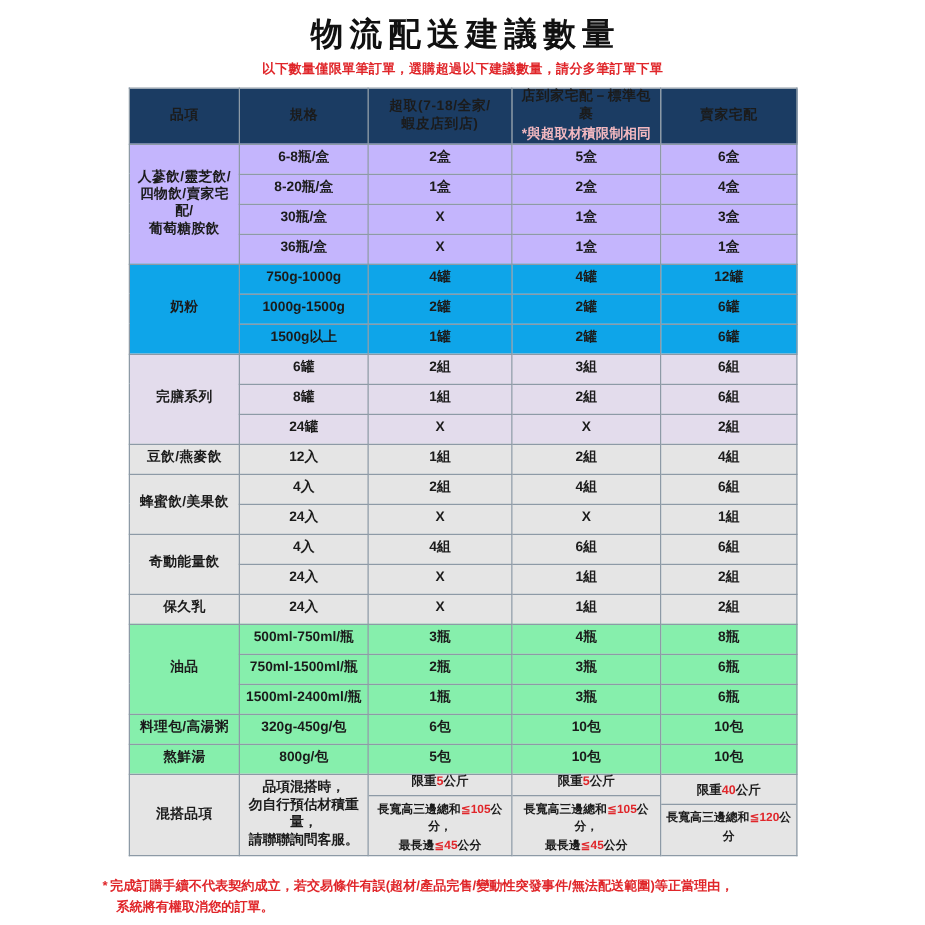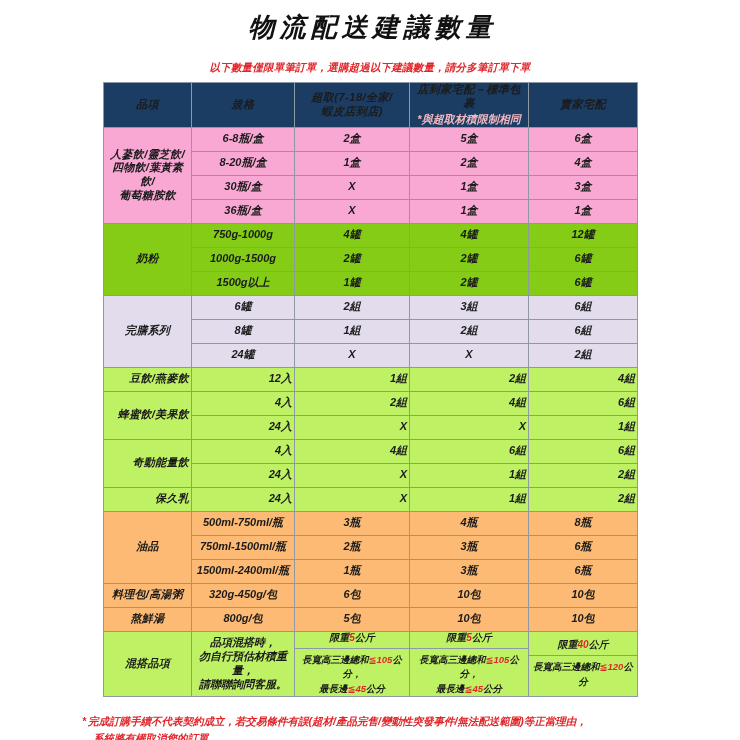--- a/index.html
+++ b/index.html
@@ -13,21 +13,20 @@
     font-family: "Liberation Sans", "DejaVu Sans", sans-serif;
     color: #1b1b1b;
     overflow: hidden;
   }
   .page {
     position: relative;
     width: 740px;
     height: 740px;
     background: #ffffff;
     box-sizing: border-box;
-    font-style: italic;
   }
 
   
   .title-block {
     padding-top: 13px;
     text-align: center;
   }
   .main-title {
     font-size: 26px;
     font-weight: bold;
@@ -35,21 +34,21 @@
     color: #111111;
     line-height: 1.15;
     margin: 0;
     padding-left: 5px;
   }
   .sub-title {
     font-size: 10.5px;
     font-weight: bold;
     color: #e0262a;
     letter-spacing: 0.2px;
-    margin-top: 18px;
+    margin-top: 6px;
     line-height: 1.2;
   }
 
   
   .table-wrap {
     margin: 9px auto 0 auto;
     width: 534px;
   }
   table.grid {
     border-collapse: collapse;
@@ -88,39 +87,39 @@
   thead th .hdr-note {
     display: block;
     font-size: 11px;
     color: #f2b8c0;
     font-weight: bold;
     margin-top: 2px;
     letter-spacing: 0;
   }
 
   
-  tr.g-green   td { background: #f9a8d4; }
-  tr.g-cream   td { background: #84cc16; }
+  tr.g-green   td { background: #c4b5fd; }
+  tr.g-cream   td { background: #0ea5e9; }
   tr.g-purple  td { background: #e3dcec; }
-  tr.g-blue    td { background: #bef264; text-align: right; }
-  tr.g-pink    td { background: #fdba74; }
+  tr.g-blue    td { background: #e5e5e5; }
+  tr.g-pink    td { background: #86efac; }
   tr.g-white   td { background: #ffffff; }
 
   td.item-cell {
     font-size: 11px;
     line-height: 1.35;
     letter-spacing: 0.3px;
   }
   td.data-cell { font-size: 11.5px; }
   td.spec-cell { font-size: 11.5px; }
 
   .row-h { height: 24px; }
 
   
-  tr.mixed-row td { height: 57px; background: #bef264; }
+  tr.mixed-row td { height: 57px; background: #e5e5e5; }
   td.mixed-note {
     font-size: 9.5px;
     line-height: 1.55;
     font-weight: bold;
   }
   .mx-top {
     display: block;
     font-size: 10px;
     padding-bottom: 4px;
     border-bottom: 1px solid #8d9aa6;
@@ -183,21 +182,21 @@
             <span class="hdr-main">店到家宅配－標準包裹</span>
             <span class="hdr-note">*與超取材積限制相同</span>
           </th>
           <th>
             <span class="hdr-main">賣家宅配</span>
           </th>
         </tr>
       </thead>
       <tbody id="table-body">
           <tr class="g-green row-h">
-            <td class="item-cell" rowspan="4"><span>人蔘飲/靈芝飲/</span><br><span>四物飲/葉黃素飲/</span><br><span>葡萄糖胺飲</span></td>
+            <td class="item-cell" rowspan="4"><span>人蔘飲/靈芝飲/</span><br><span>四物飲/賣家宅配/</span><br><span>葡萄糖胺飲</span></td>
             <td class="spec-cell">6-8瓶/盒</td>
             <td class="data-cell">2盒</td>
             <td class="data-cell">5盒</td>
             <td class="data-cell">6盒</td>
           </tr>
           <tr class="g-green row-h">
             <td class="spec-cell">8-20瓶/盒</td>
             <td class="data-cell">1盒</td>
             <td class="data-cell">2盒</td>
             <td class="data-cell">4盒</td>

